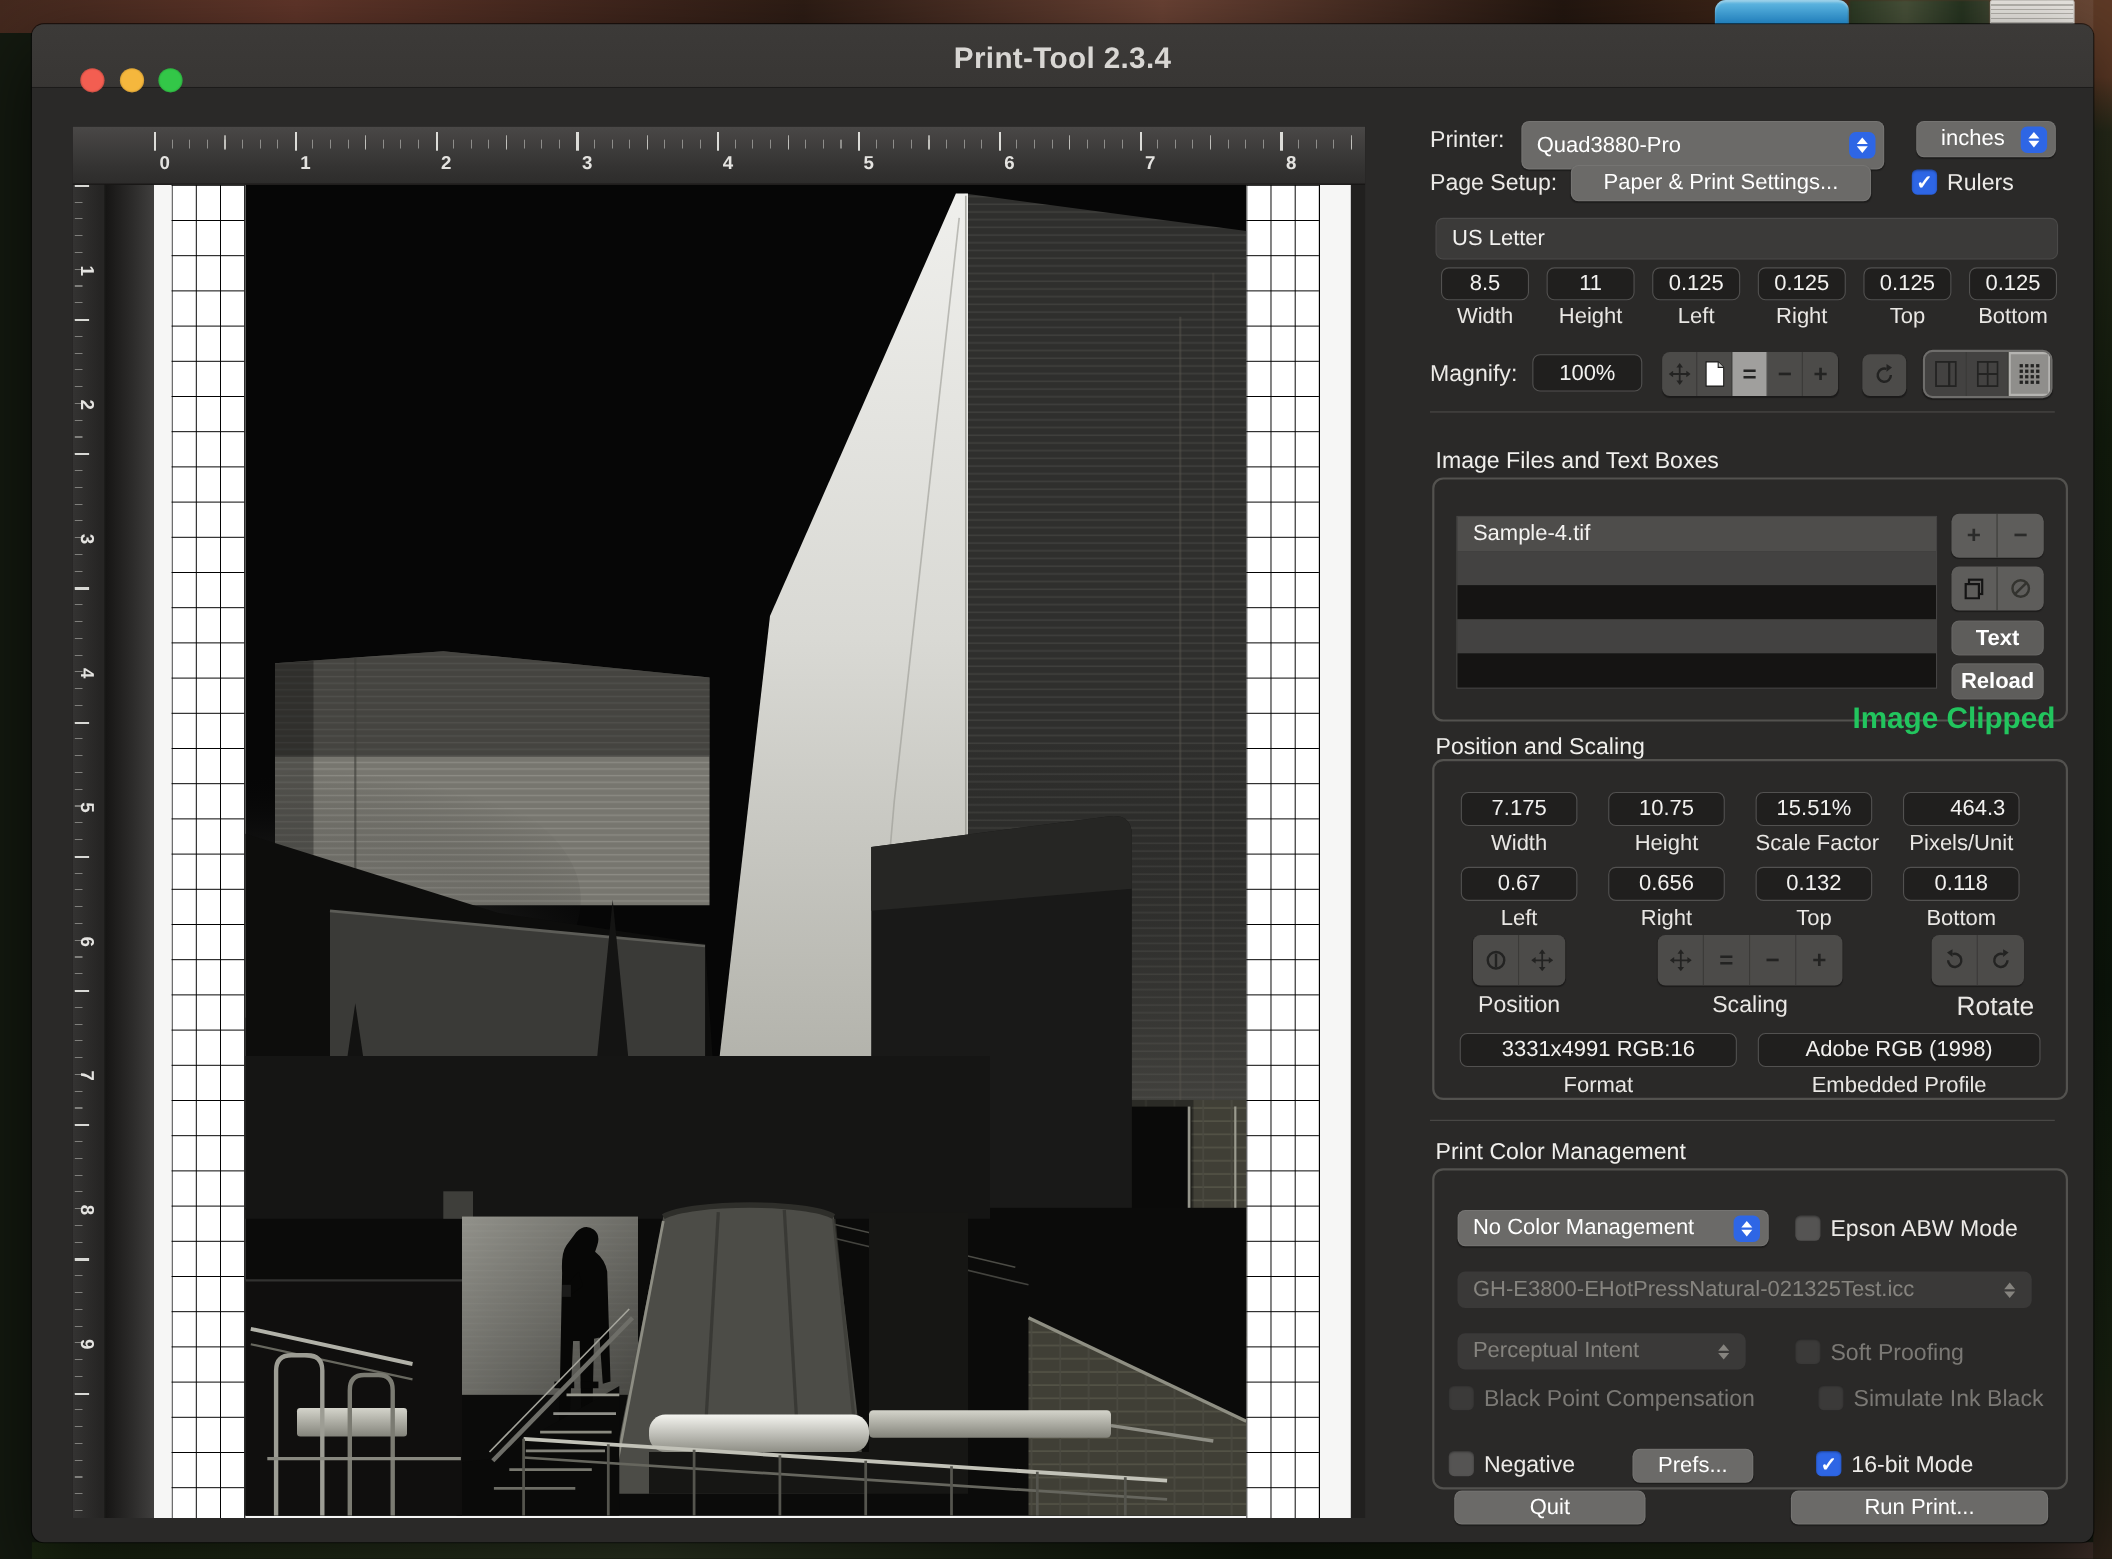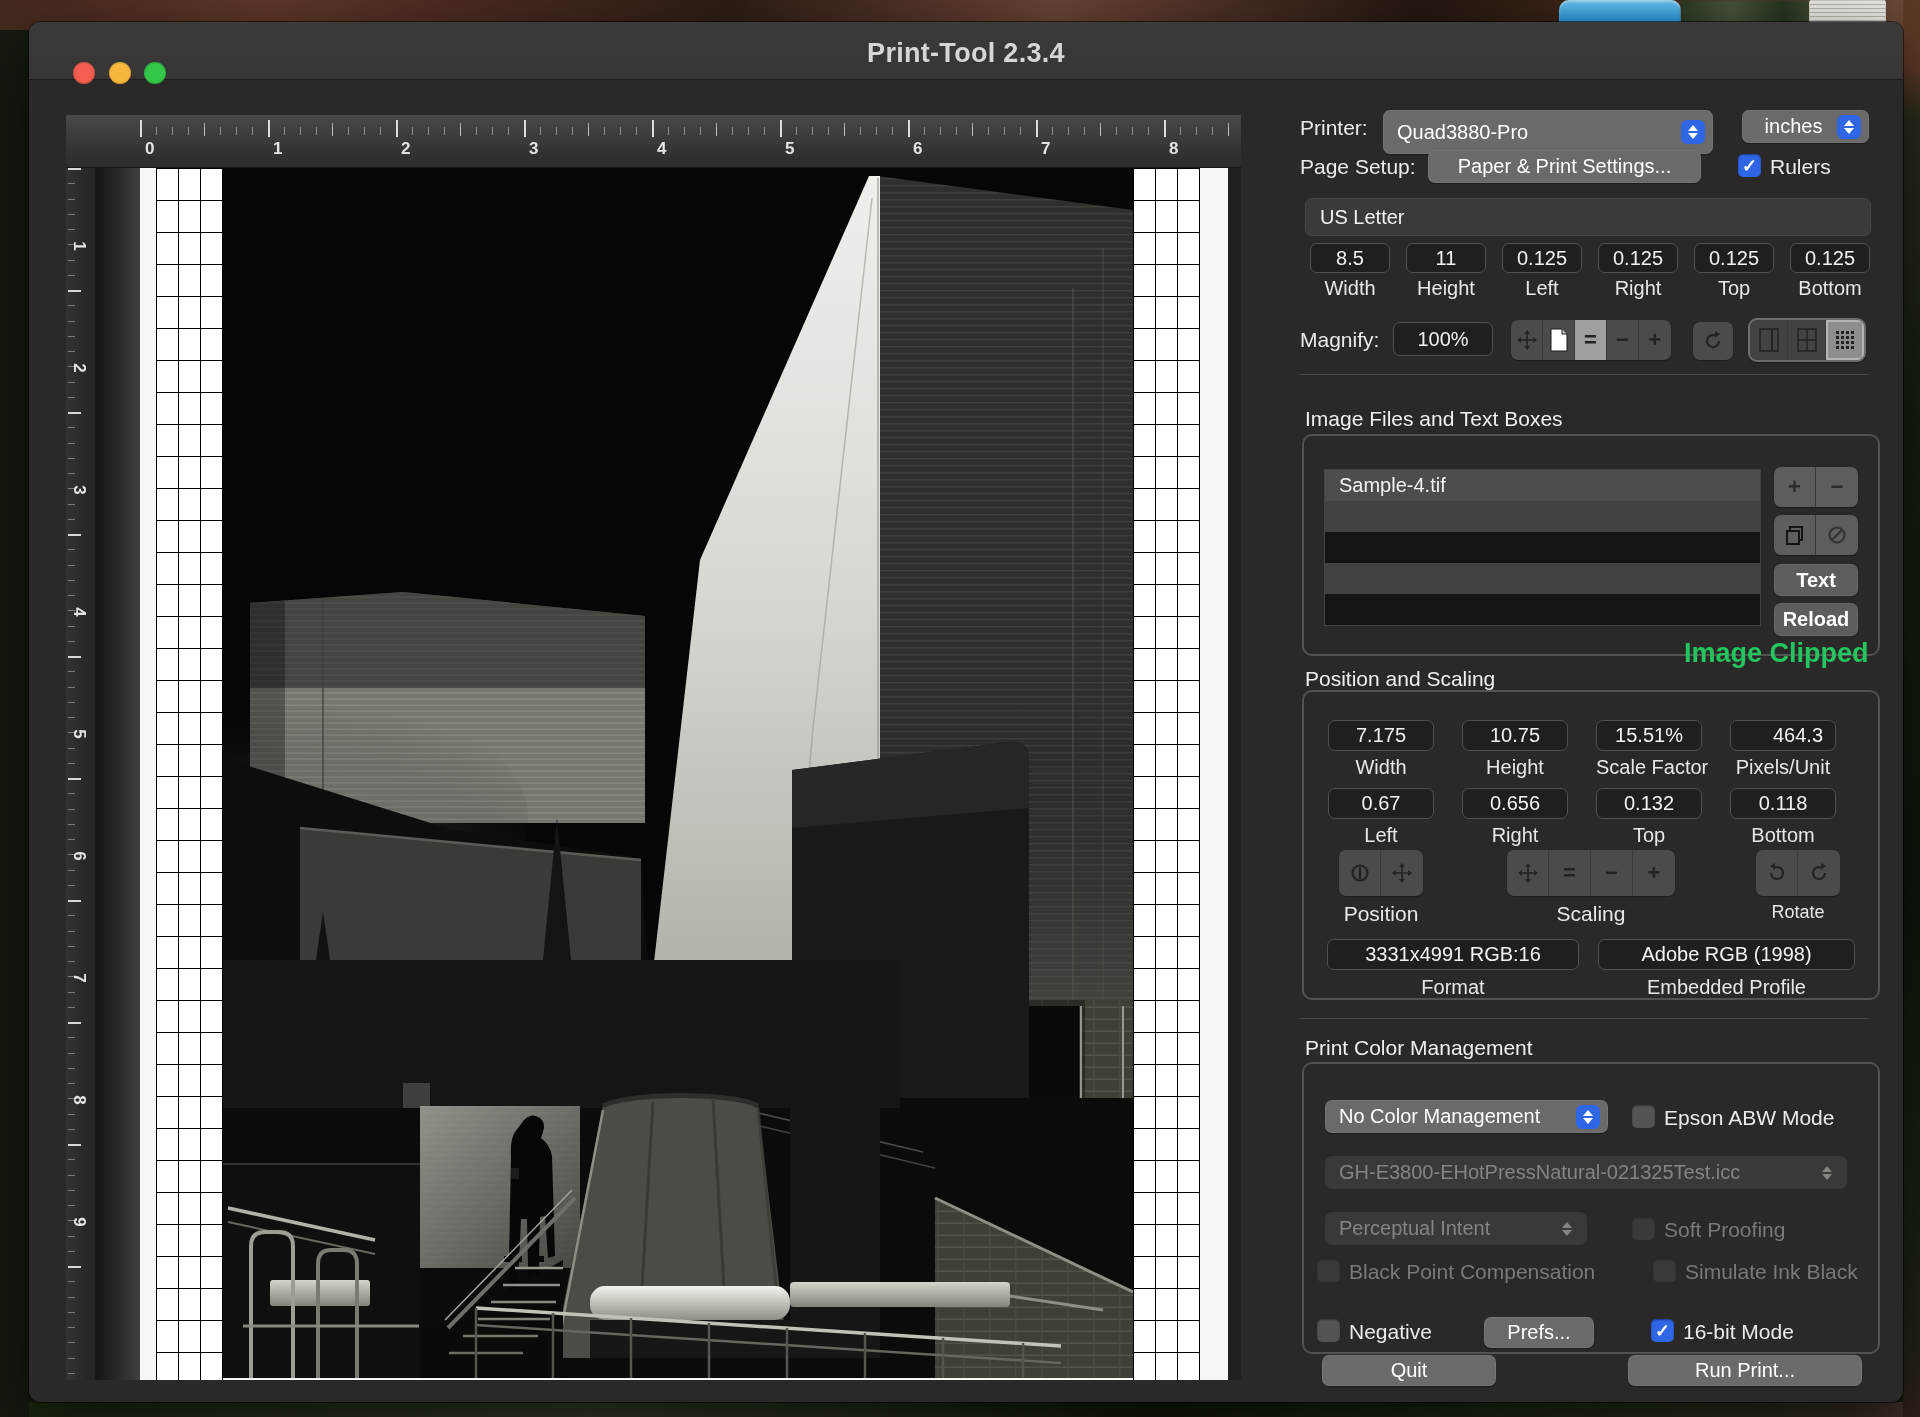--- a/index.html
+++ b/index.html
@@ -593,21 +593,21 @@
           <polygon points="9,1 4,4 9,8" fill="#232322"></polygon>
         </svg>
       </div>
       <div style="width:42px;">
         <svg class="icon" width="22" height="22" viewBox="0 0 22 22">
           <path d="M17,11 a6,6 0 1 1 -4,-5.6" fill="none" stroke="#232322" stroke-width="2.2"></path>
           <polygon points="13,1 18,4 13,8" fill="#232322"></polygon>
         </svg>
       </div>
     </div>
-    <div class="flabel" style="left:452px; top:210px; width:84px; font-size:18px;">Rotate</div>
+    <div class="flabel" style="left:468px; top:210px; width:84px; font-size:24px;">Rotate</div>
 
     <div class="field" style="left:23px; top:247px; width:252px; height:31px;">3331x4991 RGB:16</div>
     <div class="flabel" style="left:23px; top:284px; width:252px;">Format</div>
     <div class="field" style="left:294px; top:247px; width:257px; height:31px;">Adobe RGB (1998)</div>
     <div class="flabel" style="left:294px; top:284px; width:257px;">Embedded Profile</div>
   </div>
 
   <div class="sep" style="left:1271px; top:996px; width:568px;"></div>
 
   <div class="sectitle" style="left:1276px; top:1014px;">Print Color Management</div>

